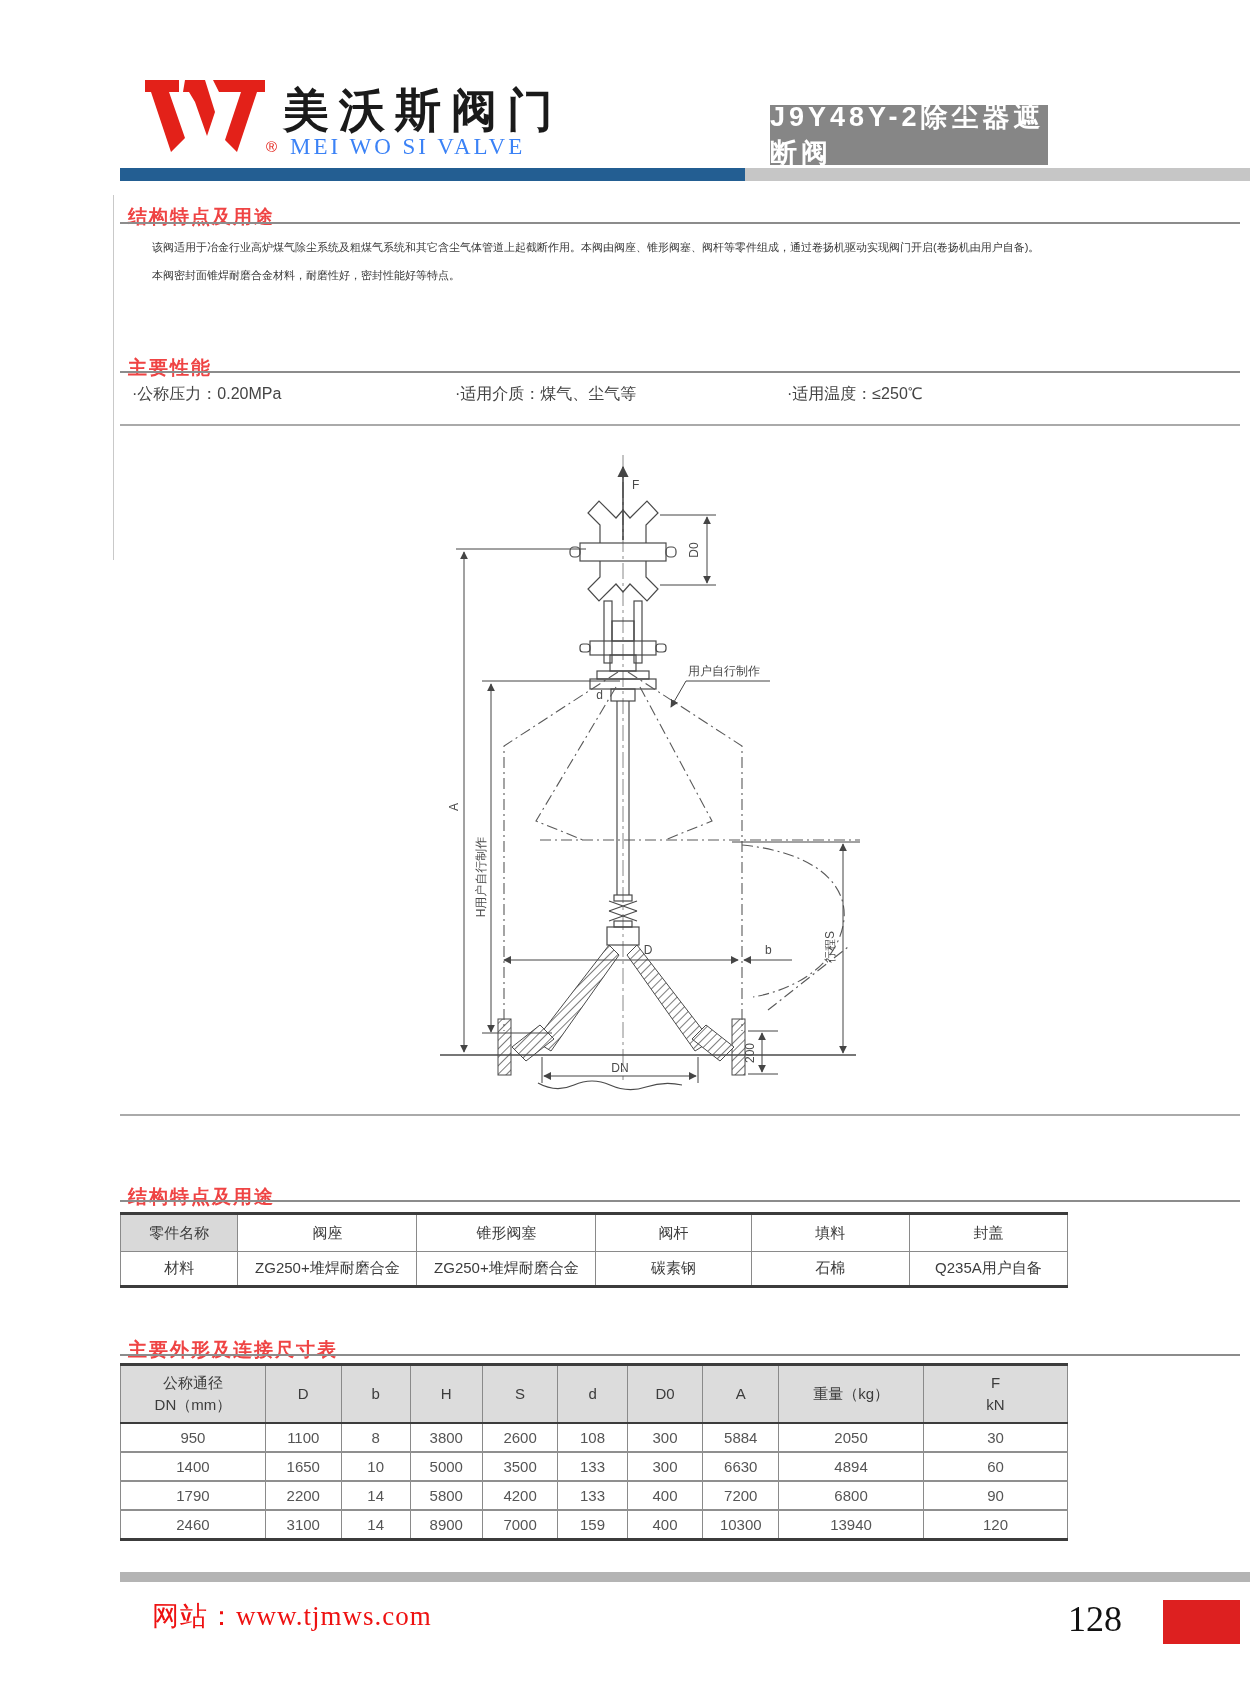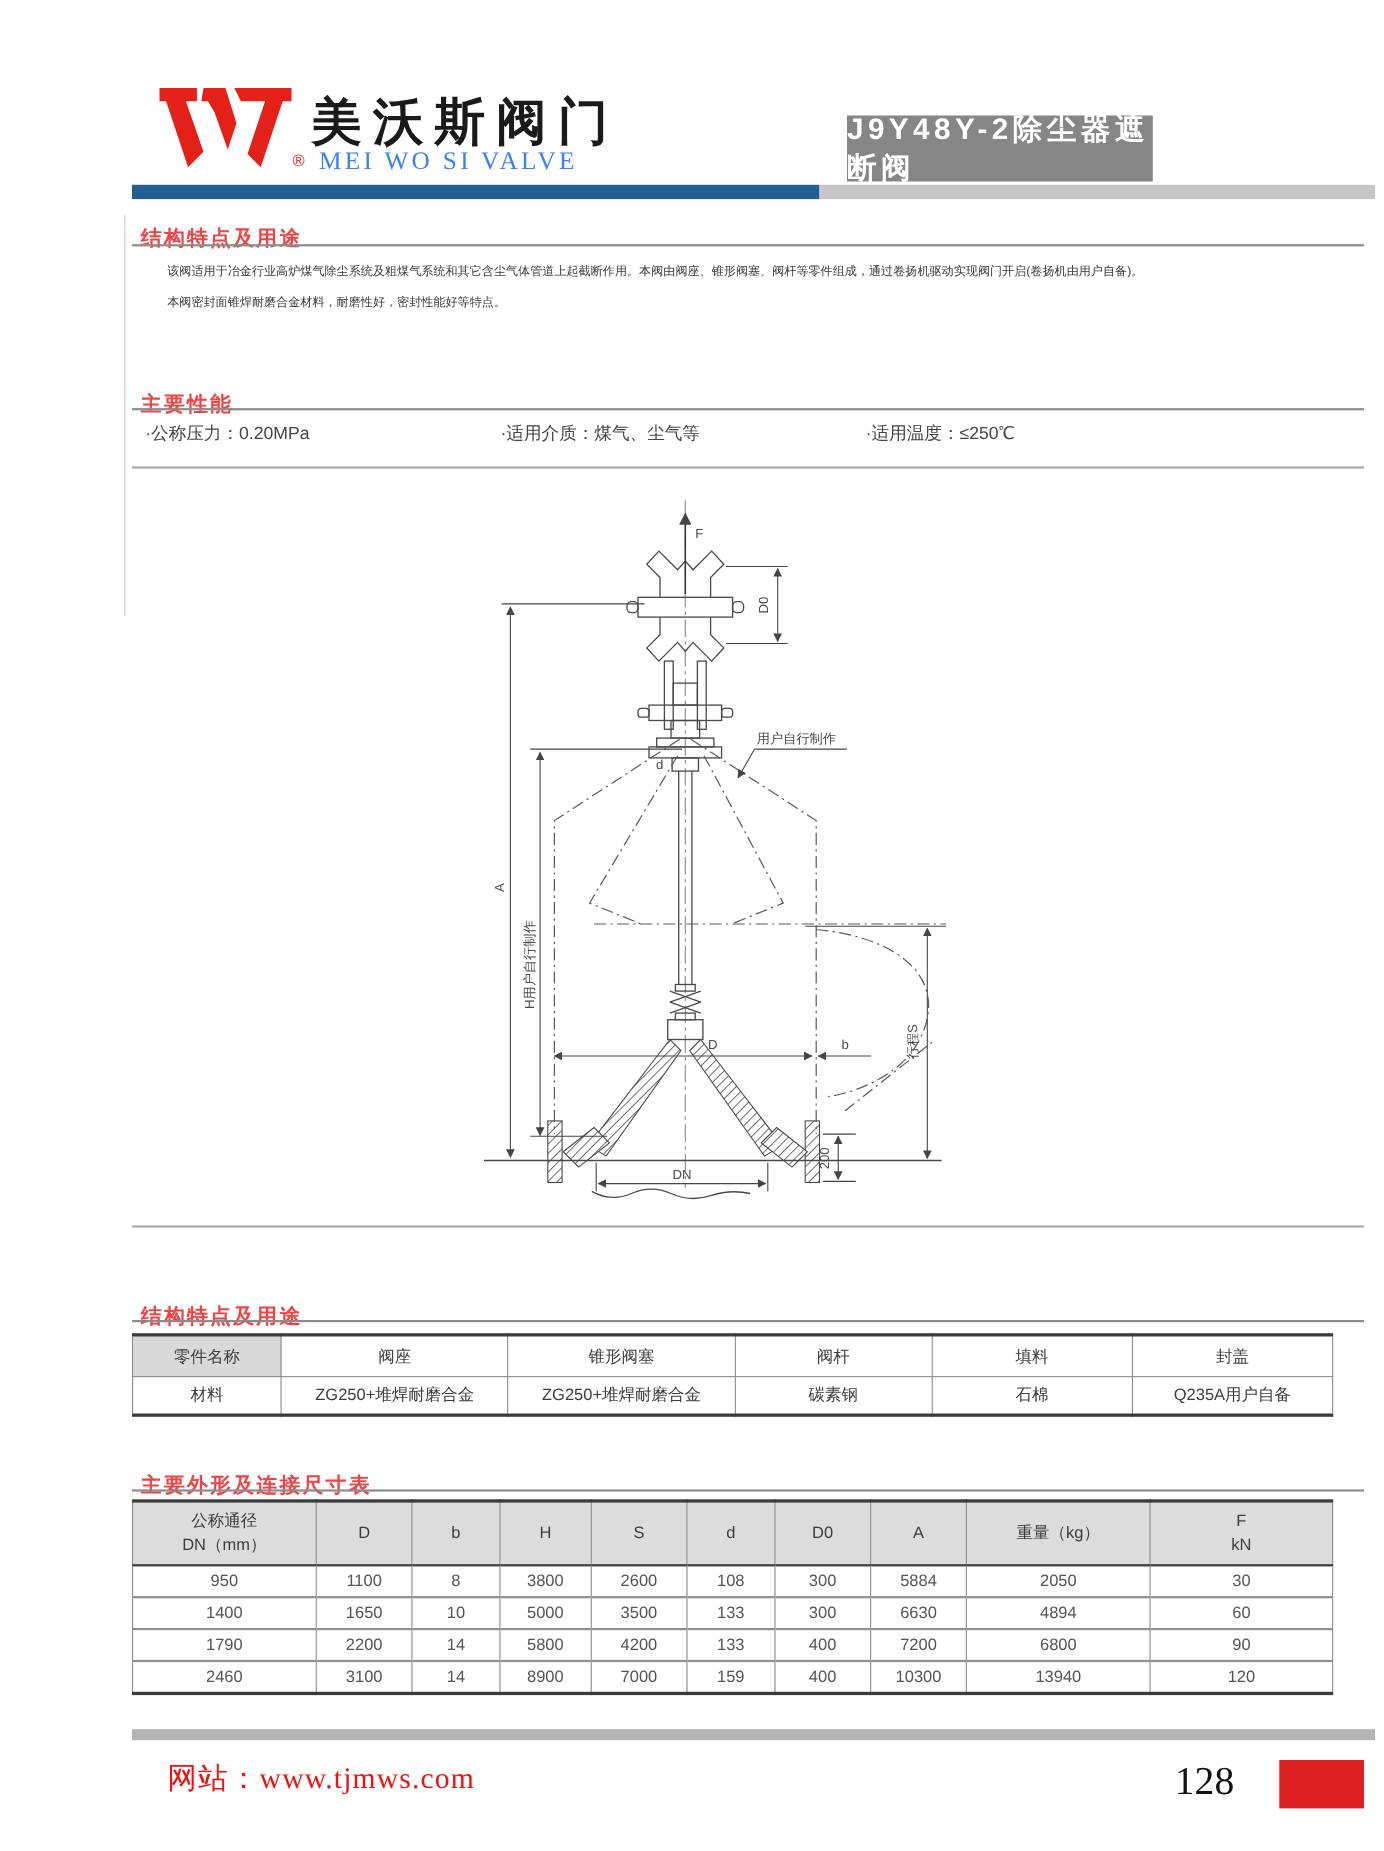--- a/index.html
+++ b/index.html
@@ -19,21 +19,21 @@
   .sec-h{font-size:19px;font-weight:bold;color:#ef4444;letter-spacing:2px;margin-top:11px;}
   .rule{background:#8c8c8c;height:2px;}
   .body-text{font-size:11px;line-height:27px;color:#3a3a3a;text-align:justify;}
   .body-text p{margin:0 0 1px 0;text-indent:2em;}
   .bullet{font-size:16px;color:#444;}
 
   .vline{background:#c9c9c9;width:1px;}
   .frame-line{background:#aaaaaa;height:2px;}
 
   
-  table{border-collapse:collapse;table-layout:fixed;width:1092px;font-size:15px;color:#3c3c3c;}
+  table{border-collapse:collapse;table-layout:fixed;width:948px;font-size:15px;color:#3c3c3c;}
   td,th{border:1px solid #8a8a8a;text-align:center;vertical-align:middle;font-weight:normal;padding:0 3px;}
   .mat-table{border-top:3px solid #3c3c3c;border-bottom:3px solid #3c3c3c;}
   .mat-table .lbl{background:#d9d9d9;}
   .mat-table tr:first-child td, .mat-table tr:first-child th{height:36px;}
   .mat-table tr:last-child td, .mat-table tr:last-child th{height:33px;}
   .dim-table{border-top:3px solid #3c3c3c;border-bottom:3px solid #3c3c3c;}
   .dim-table thead th{background:#dcdcdc;height:56px;border-bottom:2px solid #3c3c3c;line-height:22px;}
   .dim-table tbody td{height:27px;border-top:2px solid #8f8f8f;color:#555;}
 
   

